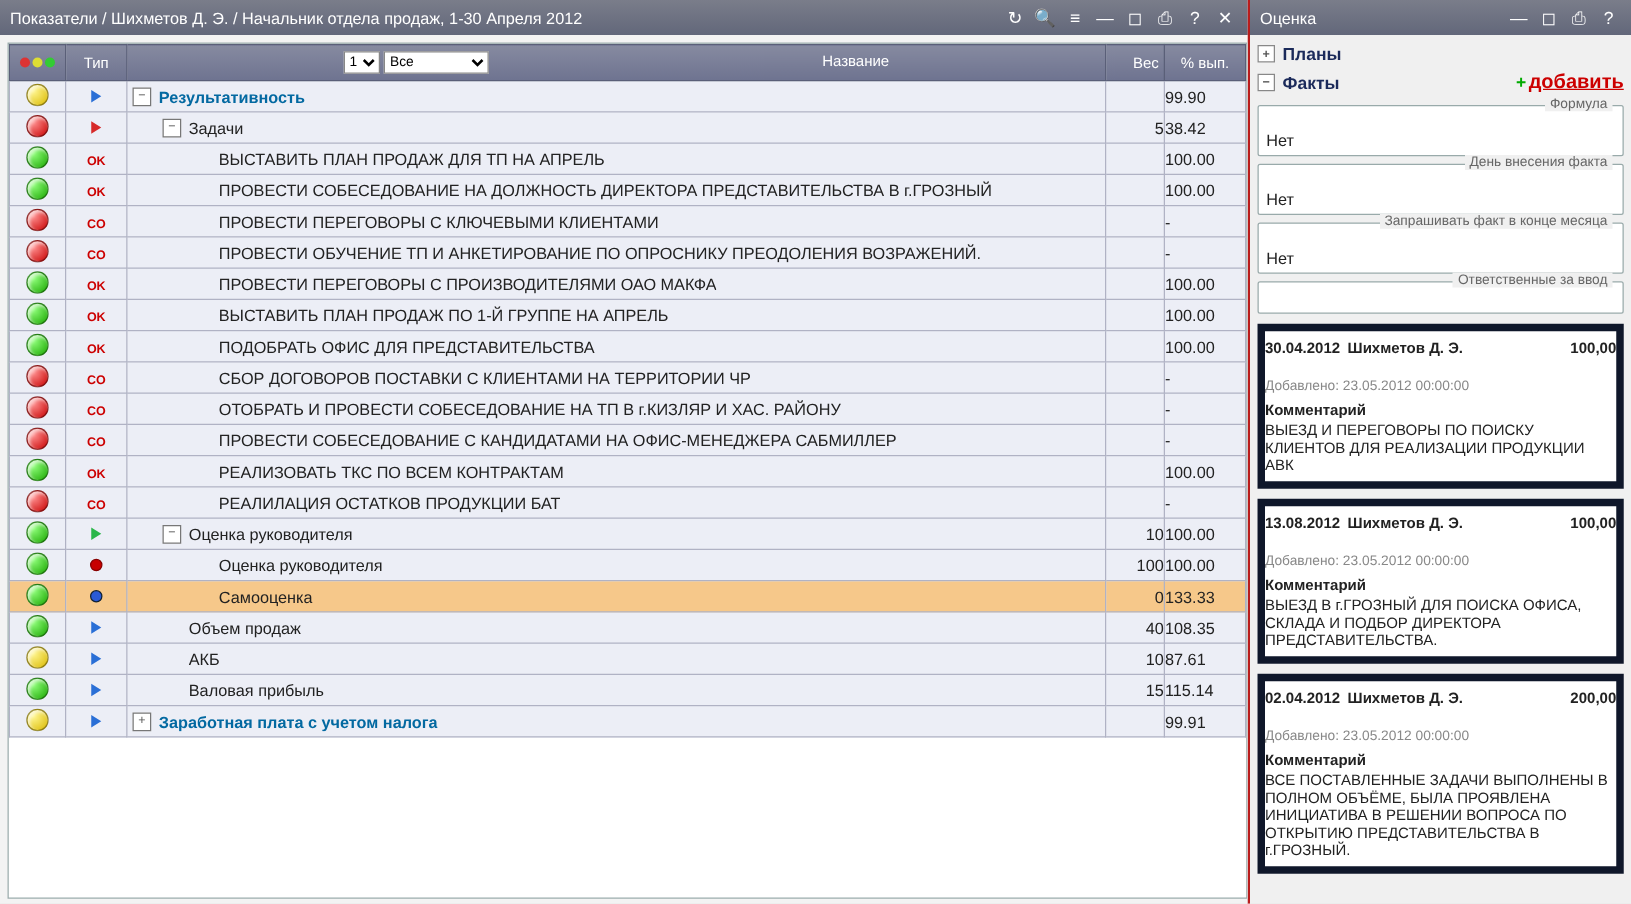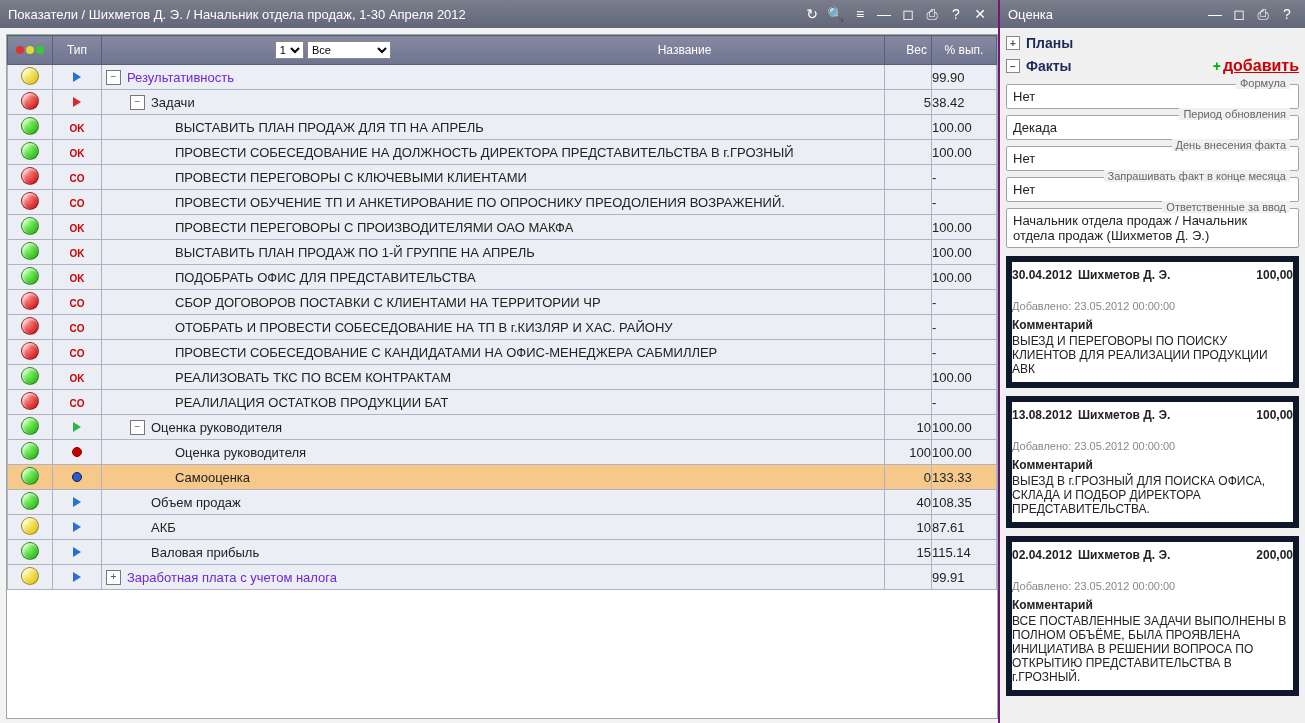--- a/index.html
+++ b/index.html
@@ -5,21 +5,21 @@
   html, body {
     margin: 0; padding: 0;
     font-family: Arial, "Helvetica Neue", sans-serif;
     font-size: 12px;
     background: #e8e8e8;
     color: #222;
     width: 1305px; height: 723px;
     overflow: hidden;
   }
   .root { display: flex; width: 1305px; height: 723px; }
-  .pane-left { width: 998px; display: flex; flex-direction: column; border-right: 2px solid #701a75; }
+  .pane-left { width: 998px; display: flex; flex-direction: column; border-right: 2px solid #b91c1c; }
   .pane-right { flex: 1; display: flex; flex-direction: column; background: #f0f0f0; }
 
   
   .titlebar {
     height: 28px;
     background: linear-gradient(#7a7d8a, #62677a);
     color: #fff;
     display: flex; align-items: center;
     padding: 0 8px;
     font-size: 13px;
@@ -66,21 +66,21 @@
     width: 13px; height: 13px;
     border: 1px solid #777;
     display: inline-flex; align-items: center; justify-content: center;
     font-size: 10px; line-height: 10px;
     margin-right: 6px; cursor: pointer;
     background: #fff; color: #555;
     flex-shrink: 0;
   }
   .name-cell .tree-spacer { width: 21px; display: inline-block; flex-shrink: 0; }
   .name-cell .label { white-space: nowrap; overflow: hidden; text-overflow: ellipsis; }
-  .bold { font-weight: normal; color: #6d28d9; }
+  .bold { font-weight: bold; color: #0369a1; }
 
   .status-dot {
     width: 16px; height: 16px; border-radius: 50%;
     display: inline-block;
     border: 1px solid rgba(0,0,0,.35);
     box-shadow: inset 2px 2px 3px rgba(255,255,255,.7);
   }
   .st-green { background: radial-gradient(circle at 30% 30%, #8fff7a, #1aa600); }
   .st-yellow { background: radial-gradient(circle at 30% 30%, #fff68f, #d9b800); }
   .st-red { background: radial-gradient(circle at 30% 30%, #ff8f8f, #c70000); }
@@ -121,21 +121,21 @@
     cursor: pointer;
   }
   .section-hdr .spacer { flex: 1; }
   .add-link { color: #c00; text-decoration: underline; font-size: 16px; font-weight: bold; cursor: pointer; }
   .add-plus { color: #0a0; font-weight: bold; margin-right: 2px; }
 
   .fieldset {
     border: 1px solid #9aa;
     border-radius: 2px;
     margin: 6px 0 2px 0;
-    padding: 4px 6px 4px 6px;
+    padding: 20px 6px 4px 6px;
     background: #fff;
     position: relative;
   }
   .fieldset .legend {
     position: absolute; top: -8px; right: 8px;
     background: #f0f0f0; padding: 0 4px;
     font-size: 11px; color: #666;
   }
   .fieldset .val { font-size: 13px; }
 
@@ -502,34 +502,29 @@
         <span class="spacer"></span>
         <span><span class="add-plus">+</span><span class="add-link">добавить</span></span>
       </div>
 
       <div id="fields">
           <div class="fieldset">
             <div class="legend">Формула</div>
             <div class="val">Нет</div>
           </div>
           <div class="fieldset">
-            <div class="legend">Период обновления</div>
-            <div class="val">Декада</div>
-          </div>
-          <div class="fieldset">
             <div class="legend">День внесения факта</div>
             <div class="val">Нет</div>
           </div>
           <div class="fieldset">
             <div class="legend">Запрашивать факт в конце месяца</div>
             <div class="val">Нет</div>
           </div>
           <div class="fieldset">
             <div class="legend">Ответственные за ввод</div>
-            <div class="val">Начальник отдела продаж / Начальник отдела продаж (Шихметов Д. Э.)</div>
           </div>
         </div>
       <div id="entries">
           <div class="entry">
             <div class="entry-hdr">
               <span class="date">30.04.2012</span>
               <span class="who">Шихметов Д. Э.</span>
               <span class="amt">100,00</span>
             </div>
             <div class="added"><span>Добавлено: </span><span>23.05.2012 00:00:00</span></div>

